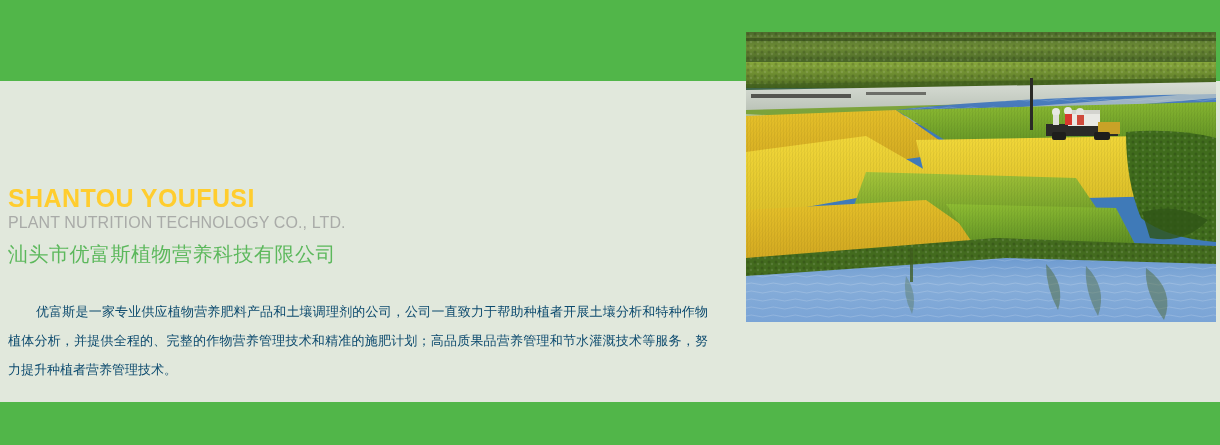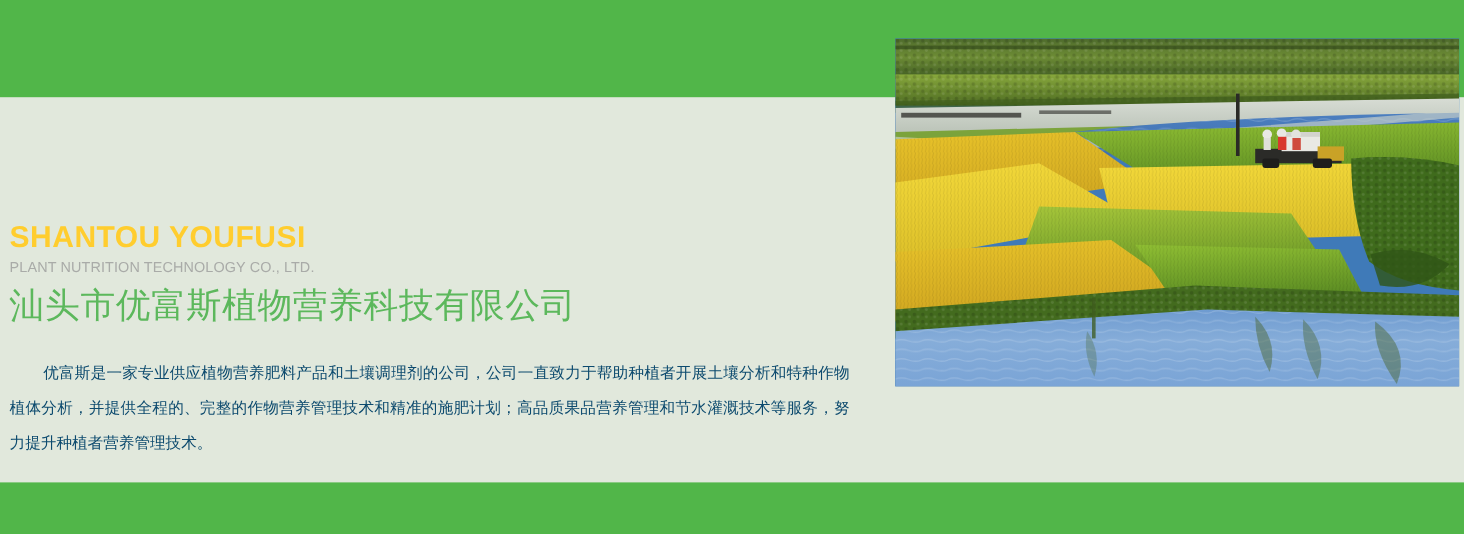--- a/index.html
+++ b/index.html
@@ -60,31 +60,31 @@
     font-size: 25px;
     letter-spacing: 0.4px;
     color: #ffcd2e;
     line-height: 28px;
     white-space: nowrap;
   }
 
   .brand-sub {
     font-family: "Liberation Sans", sans-serif;
     font-weight: normal;
-    font-size: 12px;
+    font-size: 16px;
     letter-spacing: 0.1px;
     color: #a9aba8;
     line-height: 22px;
     white-space: nowrap;
   }
 
   .brand-cn {
     font-family: "DejaVu Sans", sans-serif;
     font-weight: normal;
-    font-size: 29px;
+    font-size: 20px;
     letter-spacing: 0.5px;
     color: #5cb85c;
     line-height: 32px;
     margin-top: 4px;
     white-space: nowrap;
   }
 
   .intro {
     position: absolute;
     left: 8px;

